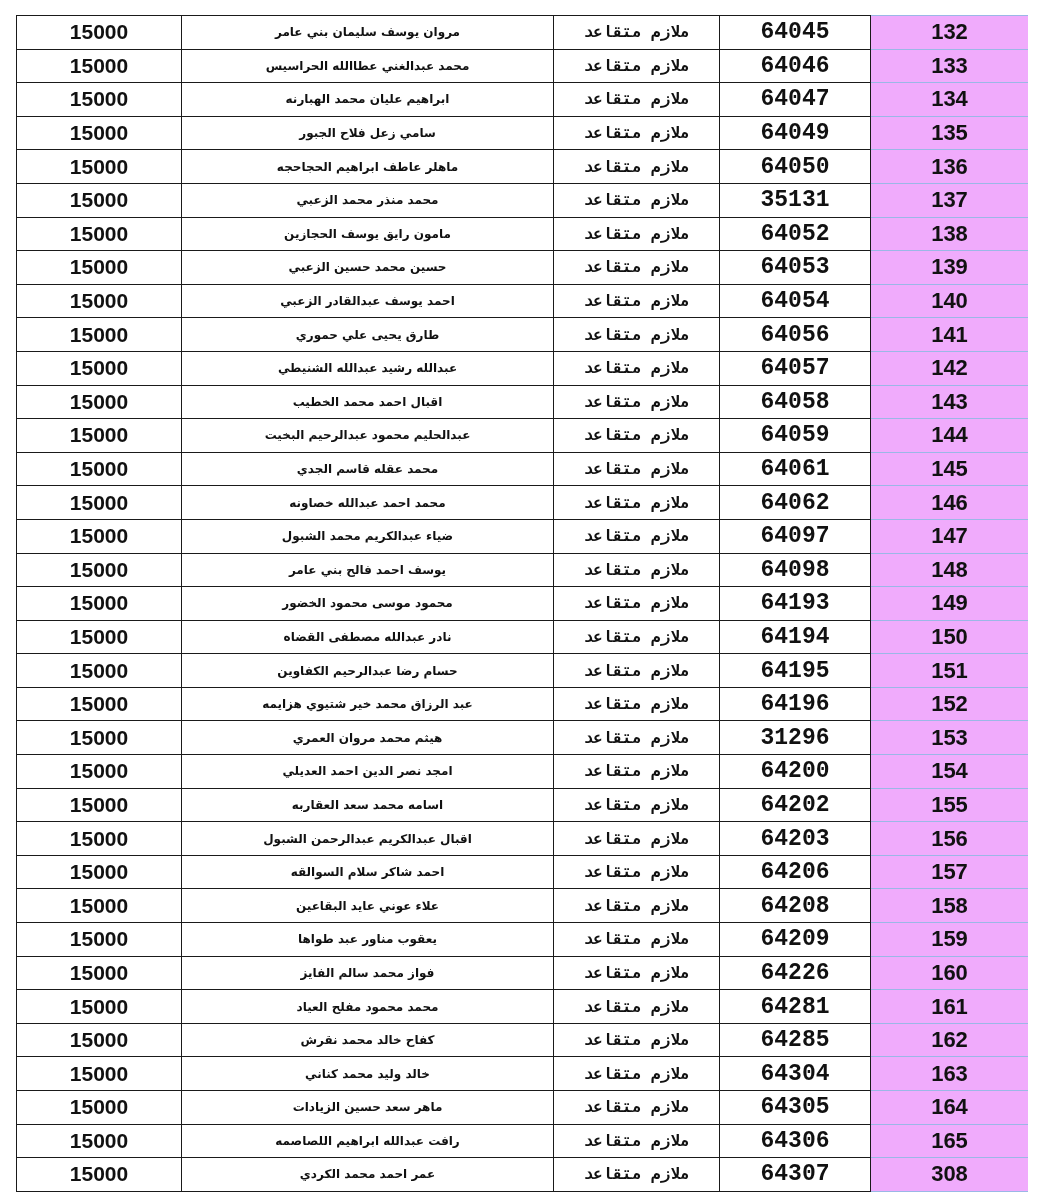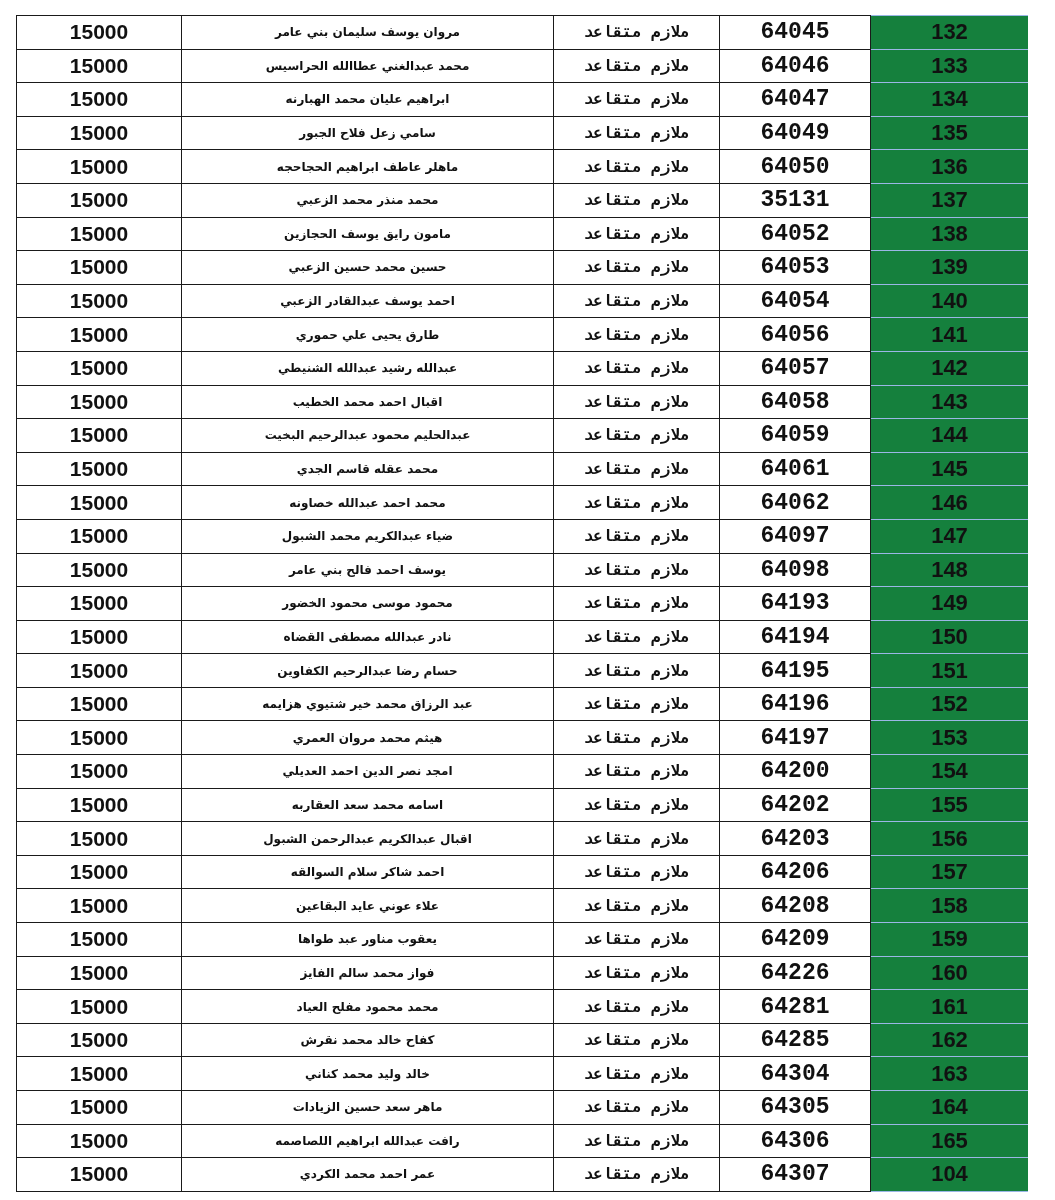--- a/index.html
+++ b/index.html
@@ -42,21 +42,21 @@
     td.c-id {
       border: 1.5px solid #1a1a1a;
       background: #ffffff;
     }
     td.c-amount { width: 164px; font-family: "Liberation Sans", sans-serif; font-size: 21px; }
     td.c-name   { width: 371px; font-family: "DejaVu Sans", sans-serif; font-size: 12px; direction: rtl; }
     td.c-rank   { width: 165px; font-family: Liberation Mono, monospace; font-size: 16px; direction: rtl; }
     td.c-id     { width: 150px; font-family: Liberation Mono, monospace; font-size: 23px; }
     td.c-seq {
       width: 157px;
-      background: #15803d;
+      background: #f0abfc;
       color: #ffffff;
       font-family: "Liberation Sans", sans-serif;
       font-size: 22px;
       border-top: 1.5px solid #9bb7e6;
       border-bottom: 1.5px solid #9bb7e6;
       border-left: 1.5px solid #1a1a1a;
       border-right: none;
       vertical-align: top;
       padding-top: 2px;
     }
@@ -254,21 +254,21 @@
     <td class="c-rank">ملازم متقاعد</td>
     <td class="c-id">64196</td>
     <td class="c-seq">
             <span>152</span>
           </td>
   </tr>
         <tr>
     <td class="c-amount">15000</td>
     <td class="c-name">هيثم محمد مروان العمري</td>
     <td class="c-rank">ملازم متقاعد</td>
-    <td class="c-id">64197</td>
+    <td class="c-id">31296</td>
     <td class="c-seq">
             <span>153</span>
           </td>
   </tr>
         <tr>
     <td class="c-amount">15000</td>
     <td class="c-name">امجد نصر الدين احمد العديلي</td>
     <td class="c-rank">ملازم متقاعد</td>
     <td class="c-id">64200</td>
     <td class="c-seq">
@@ -373,18 +373,18 @@
     <td class="c-seq">
             <span>165</span>
           </td>
   </tr>
         <tr>
     <td class="c-amount">15000</td>
     <td class="c-name">عمر احمد محمد الكردي</td>
     <td class="c-rank">ملازم متقاعد</td>
     <td class="c-id">64307</td>
     <td class="c-seq">
-            <span>104</span>
+            <span>308</span>
           </td>
   </tr>
       </tbody>
   </table>
 </div>
 
 </body></html>

